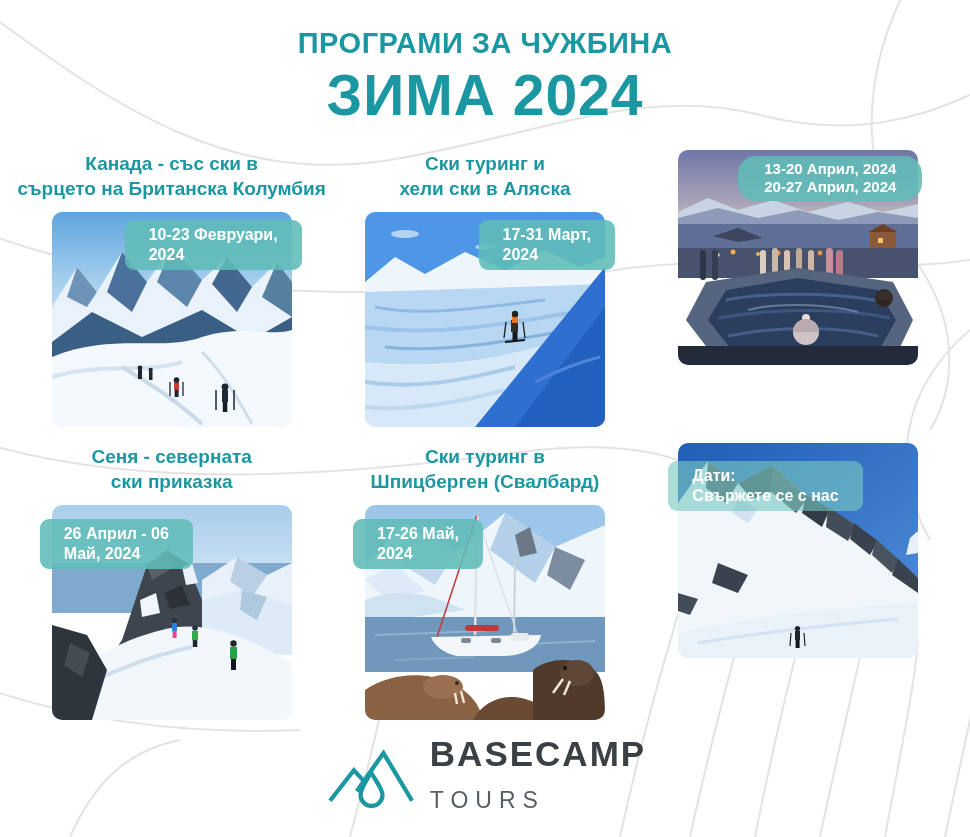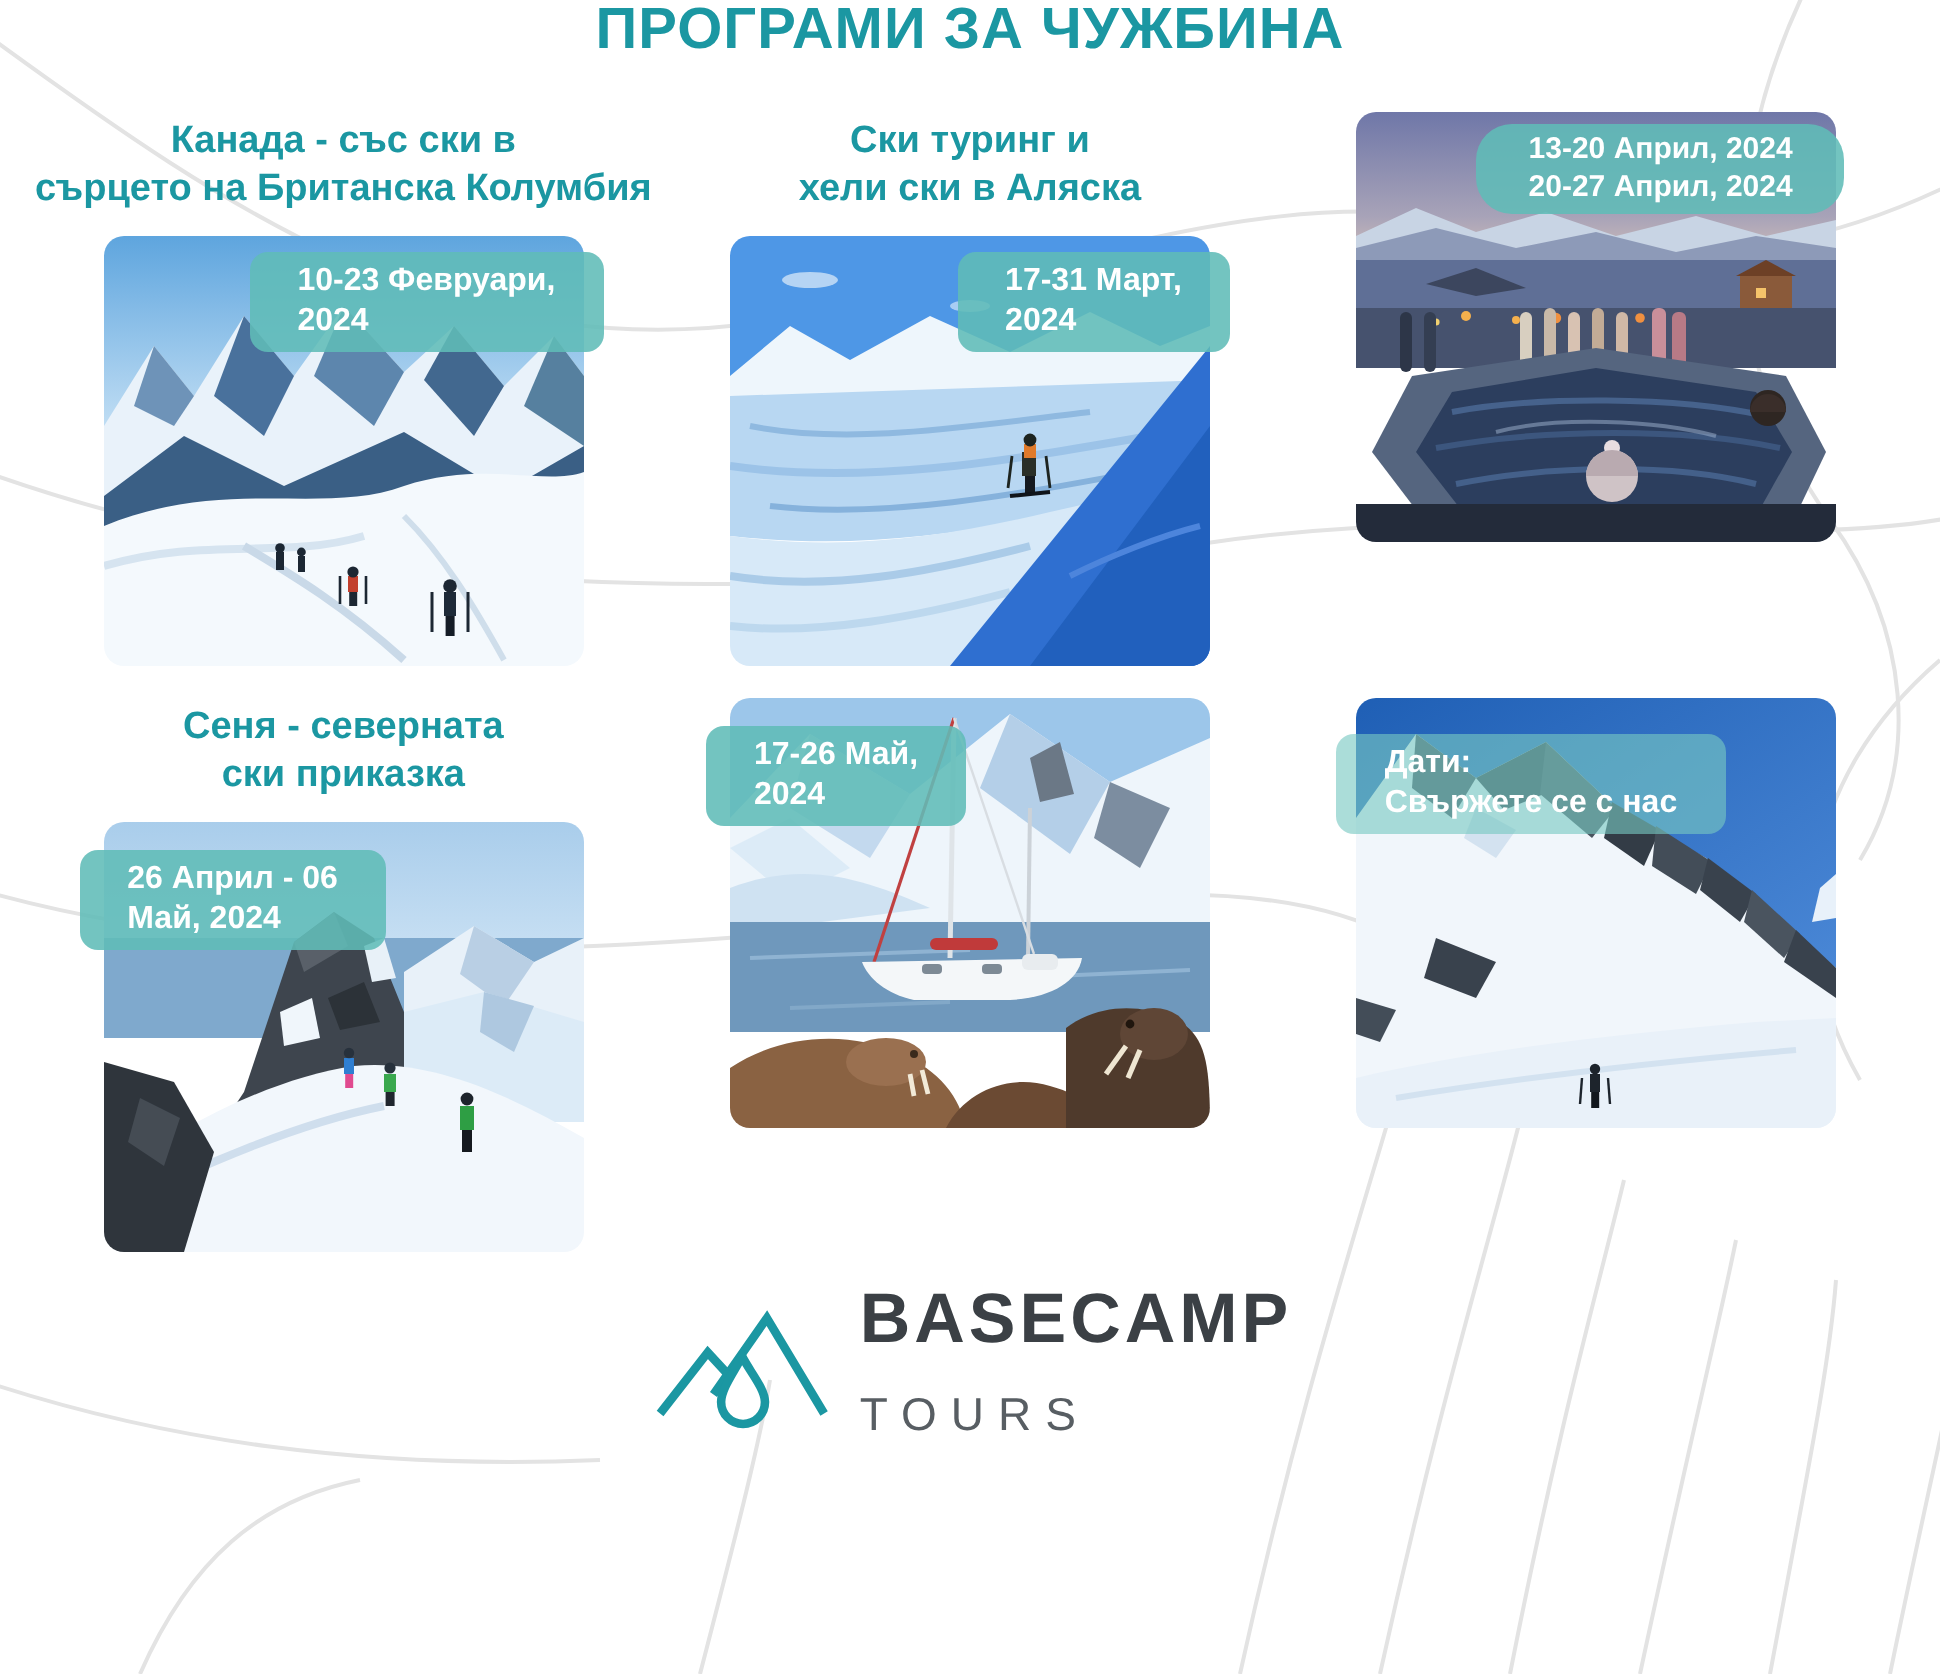--- a/index.html
+++ b/index.html
@@ -5,21 +5,21 @@
   html,body{margin:0;padding:0;}
   body{
     width:970px;height:837px;position:relative;overflow:hidden;
     background:#ffffff;
     font-family:"Liberation Sans","DejaVu Sans",sans-serif;
   }
   .contours{position:absolute;top:0;left:0;width:970px;height:837px;z-index:0;}
   .content{position:relative;z-index:1;width:970px;height:837px;}
 
   
-  .header{text-align:center;color:#1b97a2;}
+  .header{padding-top:28px;text-align:center;color:#1b97a2;}
   .header-subtitle{font-size:29px;font-weight:bold;letter-spacing:.5px;line-height:1.1;}
   .header-title{font-size:57px;font-weight:bold;letter-spacing:1px;line-height:1.05;margin-top:6px;}
 
   
   .grid{
     width:940px;margin:24px auto 0 auto;
     display:grid;grid-template-columns:repeat(3,1fr);
     row-gap:16px;
   }
   .card{text-align:center;}
@@ -74,20 +74,21 @@
   <path d="M885,837 C905,730 915,680 918,640"></path>
   <path d="M945,837 C965,740 975,700 980,670"></path>
   <path d="M350,837 C370,760 380,720 385,690"></path>
   <path d="M70,837 C95,780 130,750 180,740"></path>
 </svg>
 
 <div class="content">
 
   <div class="header">
     <div class="header-subtitle">ПРОГРАМИ ЗА ЧУЖБИНА</div>
+    <div class="header-title">ЗИМА 2024</div>
   </div>
 
   <div class="grid">
 
     <div class="card">
       <div class="card-title">Канада - със ски в
 сърцето на Британска Колумбия</div>
       <div class="image-wrap">
         <svg class="scene" viewBox="0 0 240 215" preserveAspectRatio="none">
           <defs>
@@ -268,20 +269,22 @@
             <rect x="179" y="154" width="5" height="11" fill="#15191f"></rect>
             <circle cx="181.5" cy="138.5" r="3.2" fill="#1d242c"></circle>
           </g>
         </svg>
         <div class="badge left">26 Април - 06
 Май, 2024</div>
       </div>
     </div>
 
     <div class="card">
+      <div class="card-title">Ски туринг в
+Шпицберген (Свалбард)</div>
       <div class="image-wrap">
         <svg class="scene" viewBox="0 0 240 215" preserveAspectRatio="none">
           <rect width="240" height="60" fill="#9cc6ea"></rect>
           <polygon points="0,60 40,18 90,48 140,8 190,42 240,20 240,120 0,120" fill="#eef5fb"></polygon>
           <polygon points="40,18 90,48 70,80 30,55" fill="#c3d9ee"></polygon>
           <polygon points="140,8 190,42 170,78 125,45" fill="#b4cfe8"></polygon>
           <polygon points="150,30 165,22 172,48 155,52" fill="#6b7886"></polygon>
           <polygon points="190,42 220,55 205,85 182,70" fill="#7c8da0"></polygon>
           <polygon points="0,75 30,60 60,85 30,100" fill="#dcebf7"></polygon>
           <path d="M0,95 C40,80 70,92 100,105 L0,118 Z" fill="#cfe2f2"></path>

